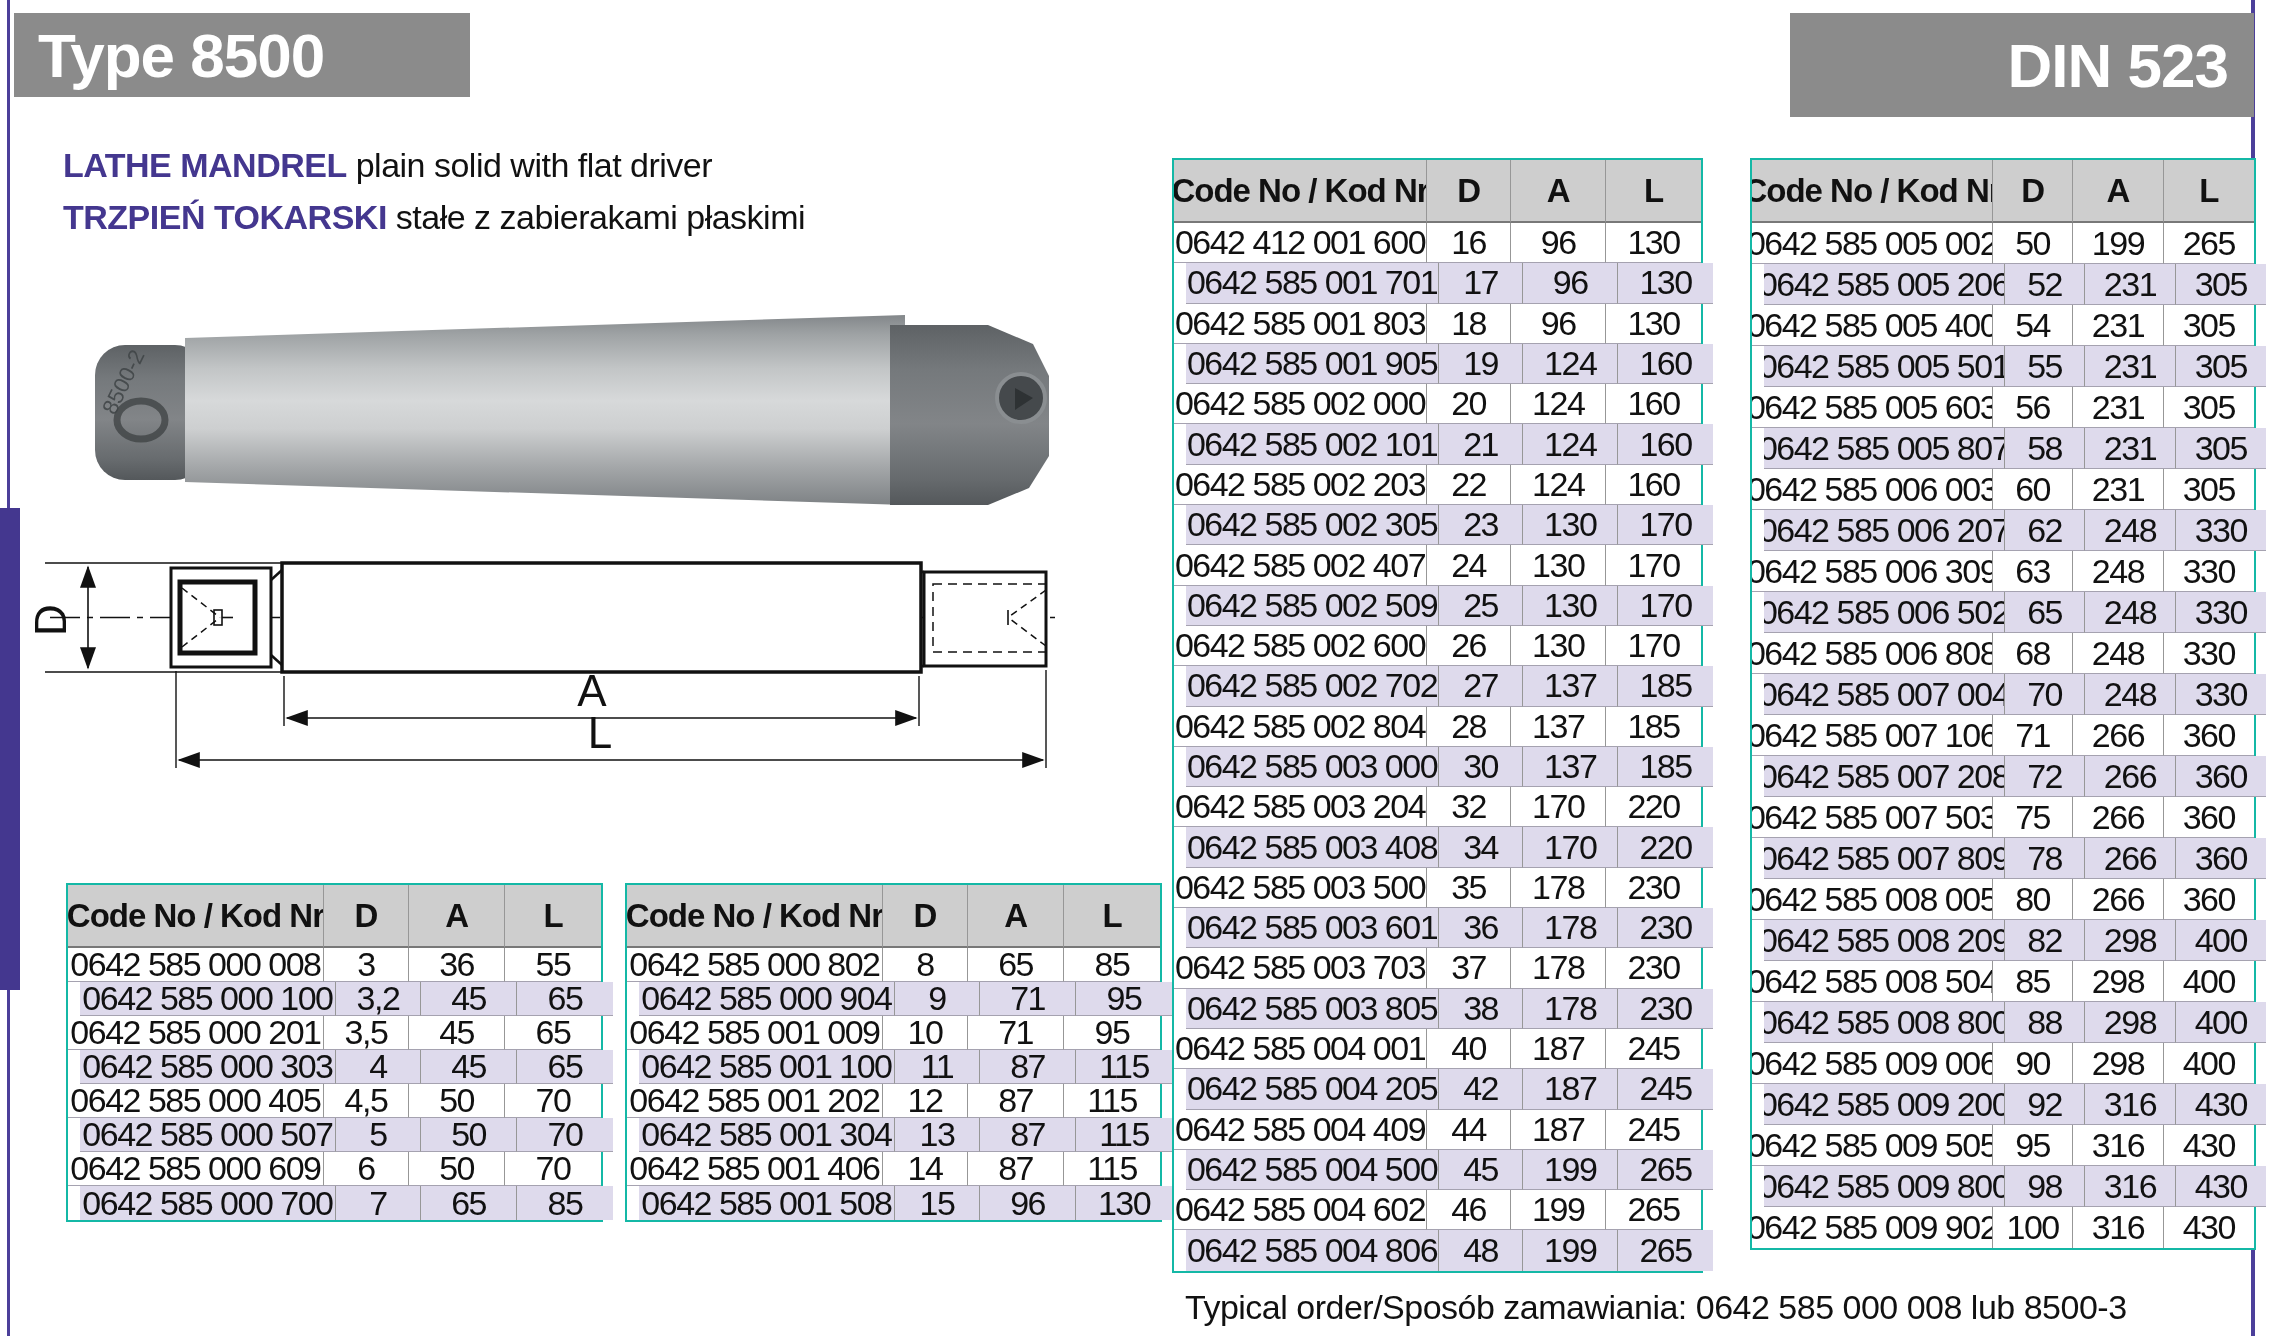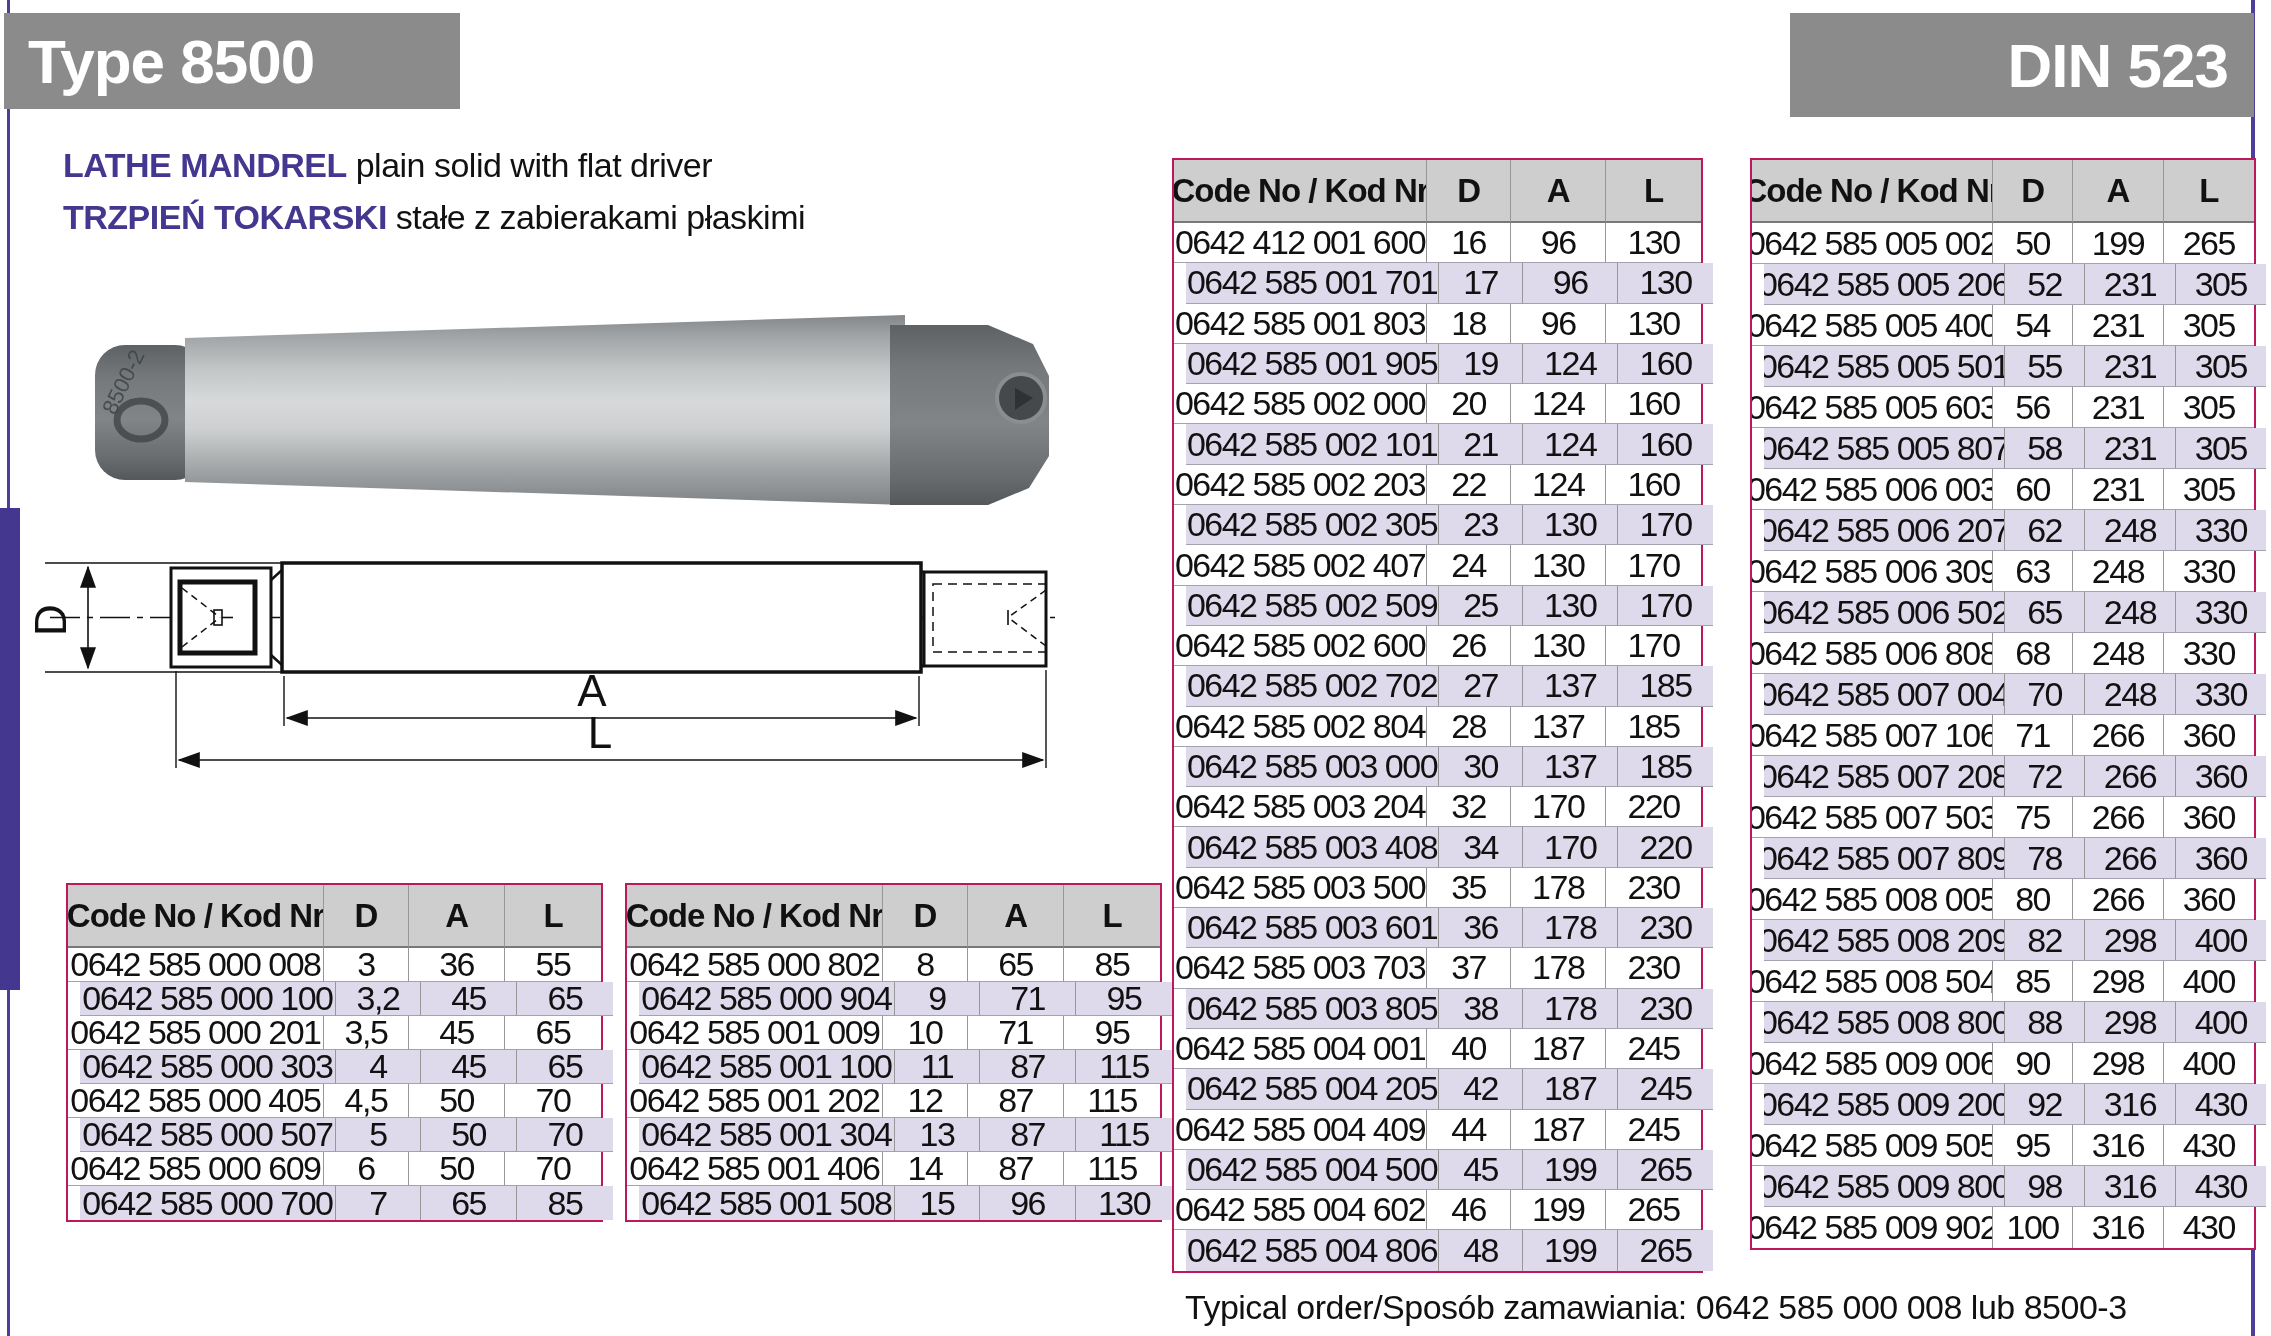--- a/index.html
+++ b/index.html
@@ -3,35 +3,35 @@
 <meta charset="utf-8">
 <style>
   html,body{margin:0;padding:0;background:#fff;}
   .page{position:relative;width:2271px;height:1336px;background:#ffffff;overflow:hidden;
         font-family:"Liberation Sans","DejaVu Sans",sans-serif;color:#111;}
   
   .rule-left{position:absolute;left:7px;top:0;width:3px;height:1336px;background:#4c3f9a;}
   .rule-right{position:absolute;left:2251px;top:0;width:4px;height:1336px;background:#4c3f9a;}
   .bar-left{position:absolute;left:0;top:508px;width:20px;height:482px;background:#44378f;}
   
-  .title-box{position:absolute;left:4px;top:13px;width:456px;height:96px;background:#8b8b8b;
+  .title-box{position:absolute;left:14px;top:13px;width:456px;height:84px;background:#8b8b8b;
              display:flex;align-items:center;}
   .title-box .t{color:#fff;font-weight:bold;font-size:62px;letter-spacing:-1px;padding-left:24px;}
   .din-box{position:absolute;left:1790px;top:13px;width:464px;height:104px;background:#8b8b8b;
            display:flex;align-items:center;justify-content:flex-end;}
   .din-box .t{color:#fff;font-weight:bold;font-size:62px;letter-spacing:-1px;padding-right:26px;}
   
   .heading{position:absolute;left:63px;font-size:34px;letter-spacing:-0.5px;white-space:nowrap;}
   .heading .b{color:#44378f;font-weight:bold;}
   .h-en{top:146px;}
   .h-pl{top:198px;}
   
   .note{position:absolute;left:1185px;top:1288px;font-size:34px;letter-spacing:-0.5px;white-space:nowrap;text-align:right;}
   
-  .data-table{position:absolute;border:2px solid #be185d;box-sizing:border-box;background:#fff;}
+  .data-table{position:absolute;border:2px solid #14b8a6;box-sizing:border-box;background:#fff;}
   .t1{left:66px;top:883px;width:537px;}
   .t2{left:625px;top:883px;width:537px;}
   .t3{left:1172px;top:158px;width:531px;}
   .t4{left:1750px;top:158px;width:506px;}
   .trow{display:flex;width:100%;}
   .t1 .trow,.t2 .trow{height:34px;}
   .t3 .trow{height:40.3px;}
   .t4 .trow{height:41px;}
   .trow.thead{height:63px !important;background:#cecece;}
   .trow.alt{background:#dedaec;margin-left:12px;}

